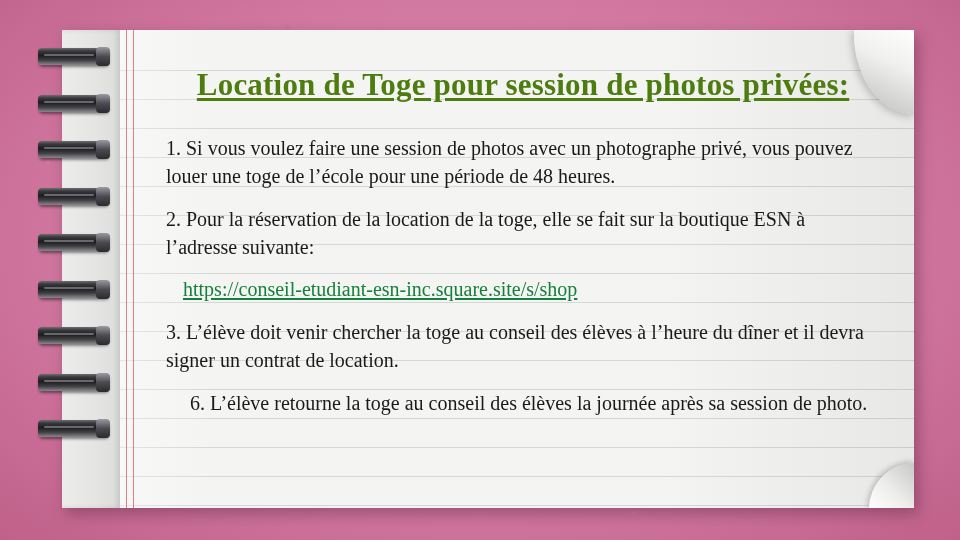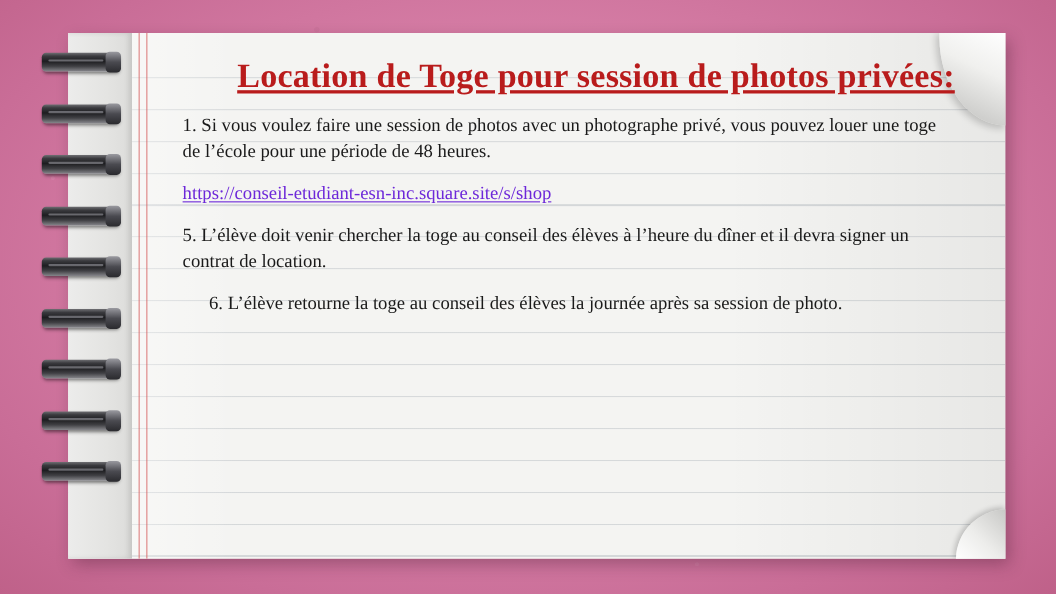--- a/index.html
+++ b/index.html
@@ -159,51 +159,52 @@
   .content {
     position: absolute;
     left: 100px;
     top: 8px;
     right: 30px;
     bottom: 8px;
     z-index: 4;
   }
 
   .title {
-    margin: 0;
+    margin: 16px;
     padding: 12px 16px 0 16px;
-    text-align: right;
-    color: #b91c1c;
+    text-align: center;
+    color: #4d7c0f;
     font-family: "Liberation Serif", serif;
     font-weight: bold;
     font-size: 31px;
     line-height: 1.22;
     text-decoration: underline;
     text-underline-offset: 3px;
     letter-spacing: 0.2px;
   }
 
   .body-list {
     margin: 0;
     padding: 14px 14px 0 4px;
     color: #1a1a1a;
-    font-size: 17px;
+    font-size: 20px;
     line-height: 1.42;
   }
 
   .para {
     margin: 0 0 14px 0;
   }
   .para:last-child { margin-bottom: 0; margin-left: 24px; }
 
   .link {
-    color: #6d28d9;
+    color: #15803d;
     text-decoration: underline;
     text-underline-offset: 2px;
     cursor: pointer;
+    margin-left: 17px;
   }
 </style>
 </head>
 <body>
 
 <div class="slide">
   <div class="bg-speckles"></div>
 
   <div class="notepad">
     <div class="ruled"></div>
@@ -212,22 +213,23 @@
     <div class="margin-rule r2"></div>
     <div class="binding-strip"></div>
     <div class="corner-fold"></div>
     <div class="page-curl"></div>
 
     <div class="content">
       <h1 class="title">Location de Toge pour session de photos privées:</h1>
 
       <div class="body-list">
         <p class="para">1. Si vous voulez faire une session de photos avec un photographe privé, vous pouvez louer une toge de l’école pour une période de 48 heures.</p>
+        <p class="para">2. Pour la réservation de la location de la toge, elle se fait sur la boutique ESN à l’adresse suivante:</p>
         <p class="para"><span class="link">https://conseil-etudiant-esn-inc.square.site/s/shop</span></p>
-        <p class="para">5.  L’élève doit venir chercher la toge au conseil des élèves à l’heure du dîner et il devra signer un contrat de location.</p>
+        <p class="para">3.  L’élève doit venir chercher la toge au conseil des élèves à l’heure du dîner et il devra signer un contrat de location.</p>
         <p class="para">6. L’élève retourne la toge au conseil des élèves la journée après sa session de photo.</p>
       </div>
     </div>
   </div>
 
   <div id="rings">
       <div class="ring" style="top: 48px;"></div>
       <div class="ring" style="top: 94.5px;"></div>
       <div class="ring" style="top: 141px;"></div>
       <div class="ring" style="top: 187.5px;"></div>

